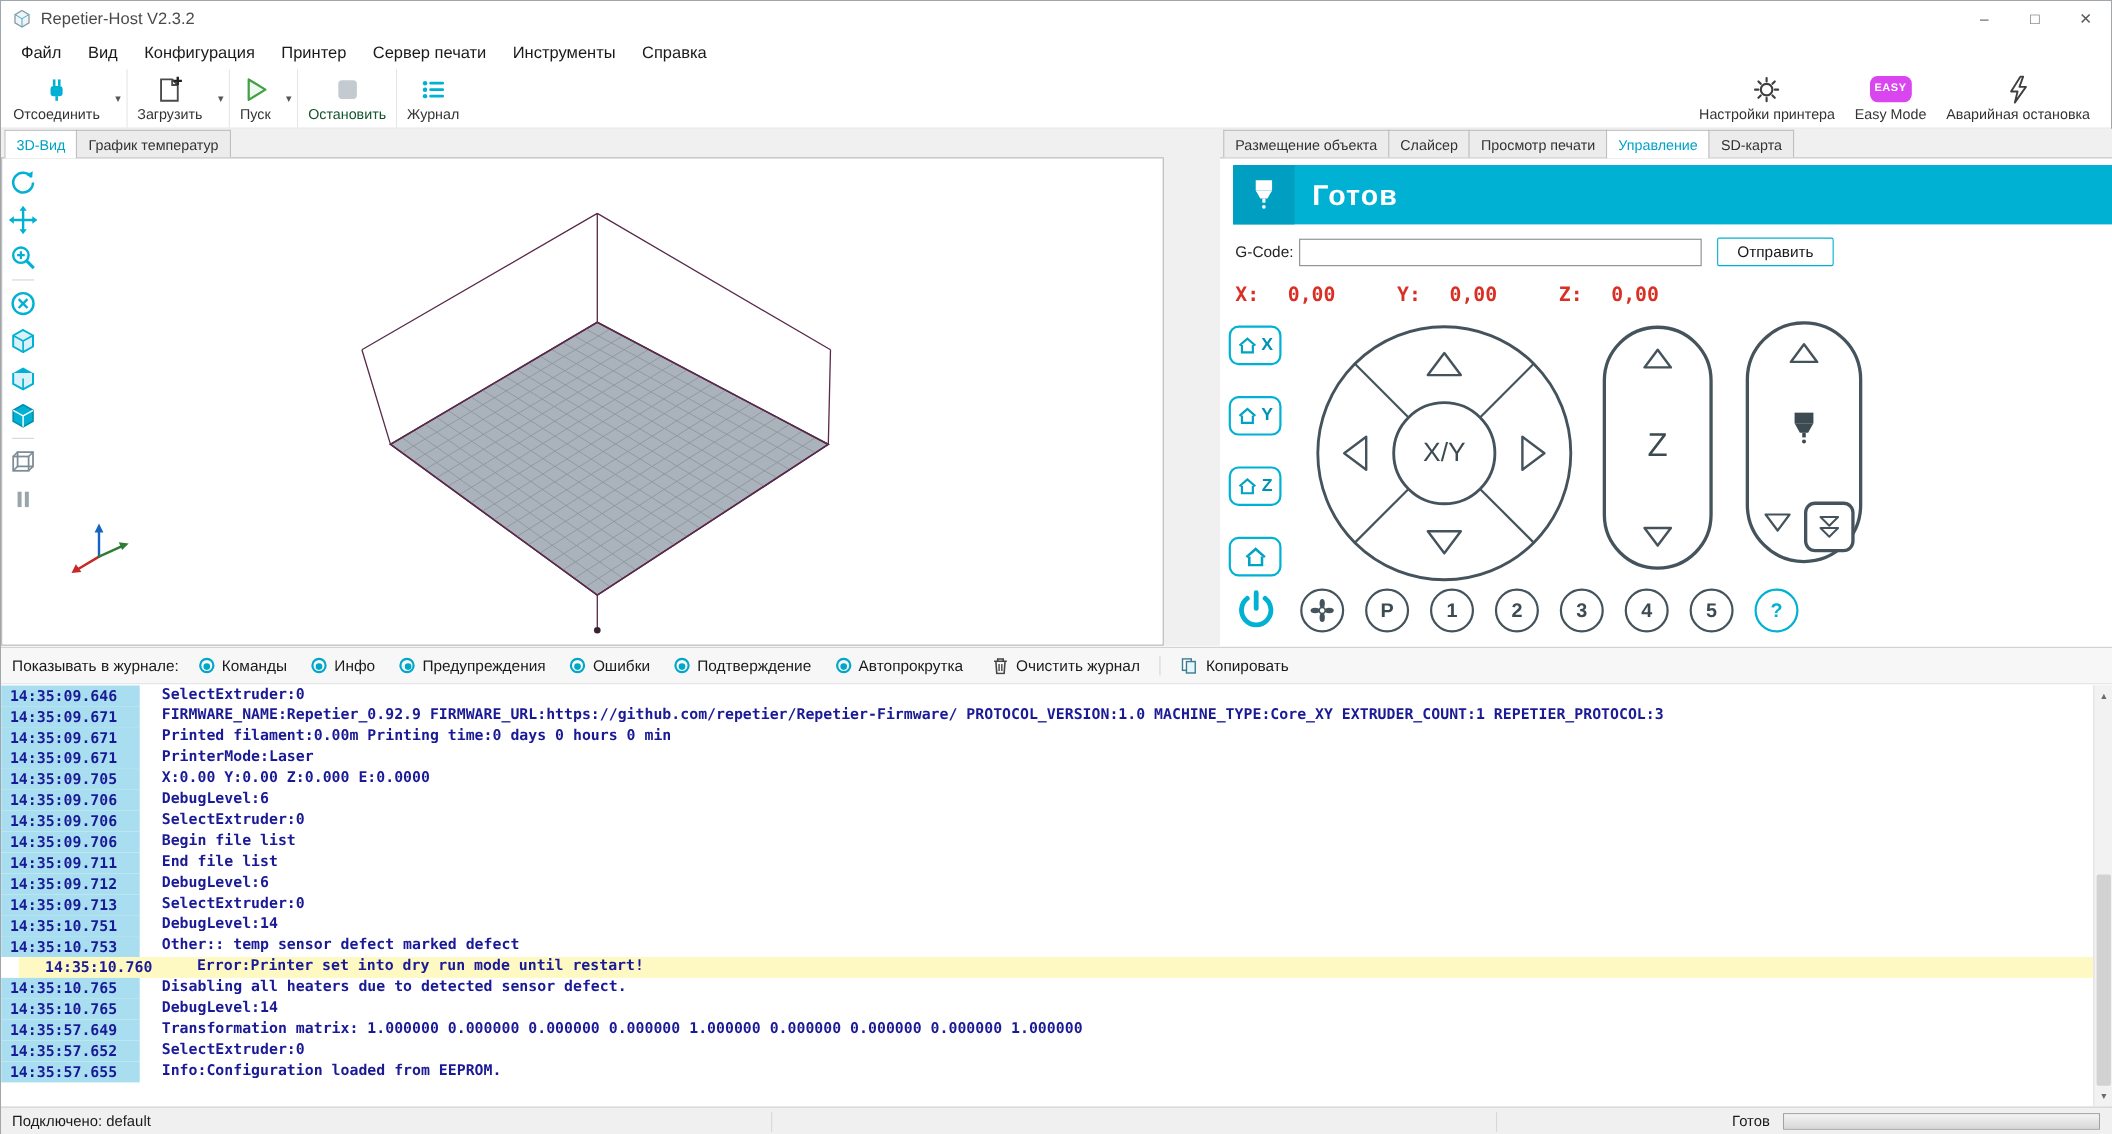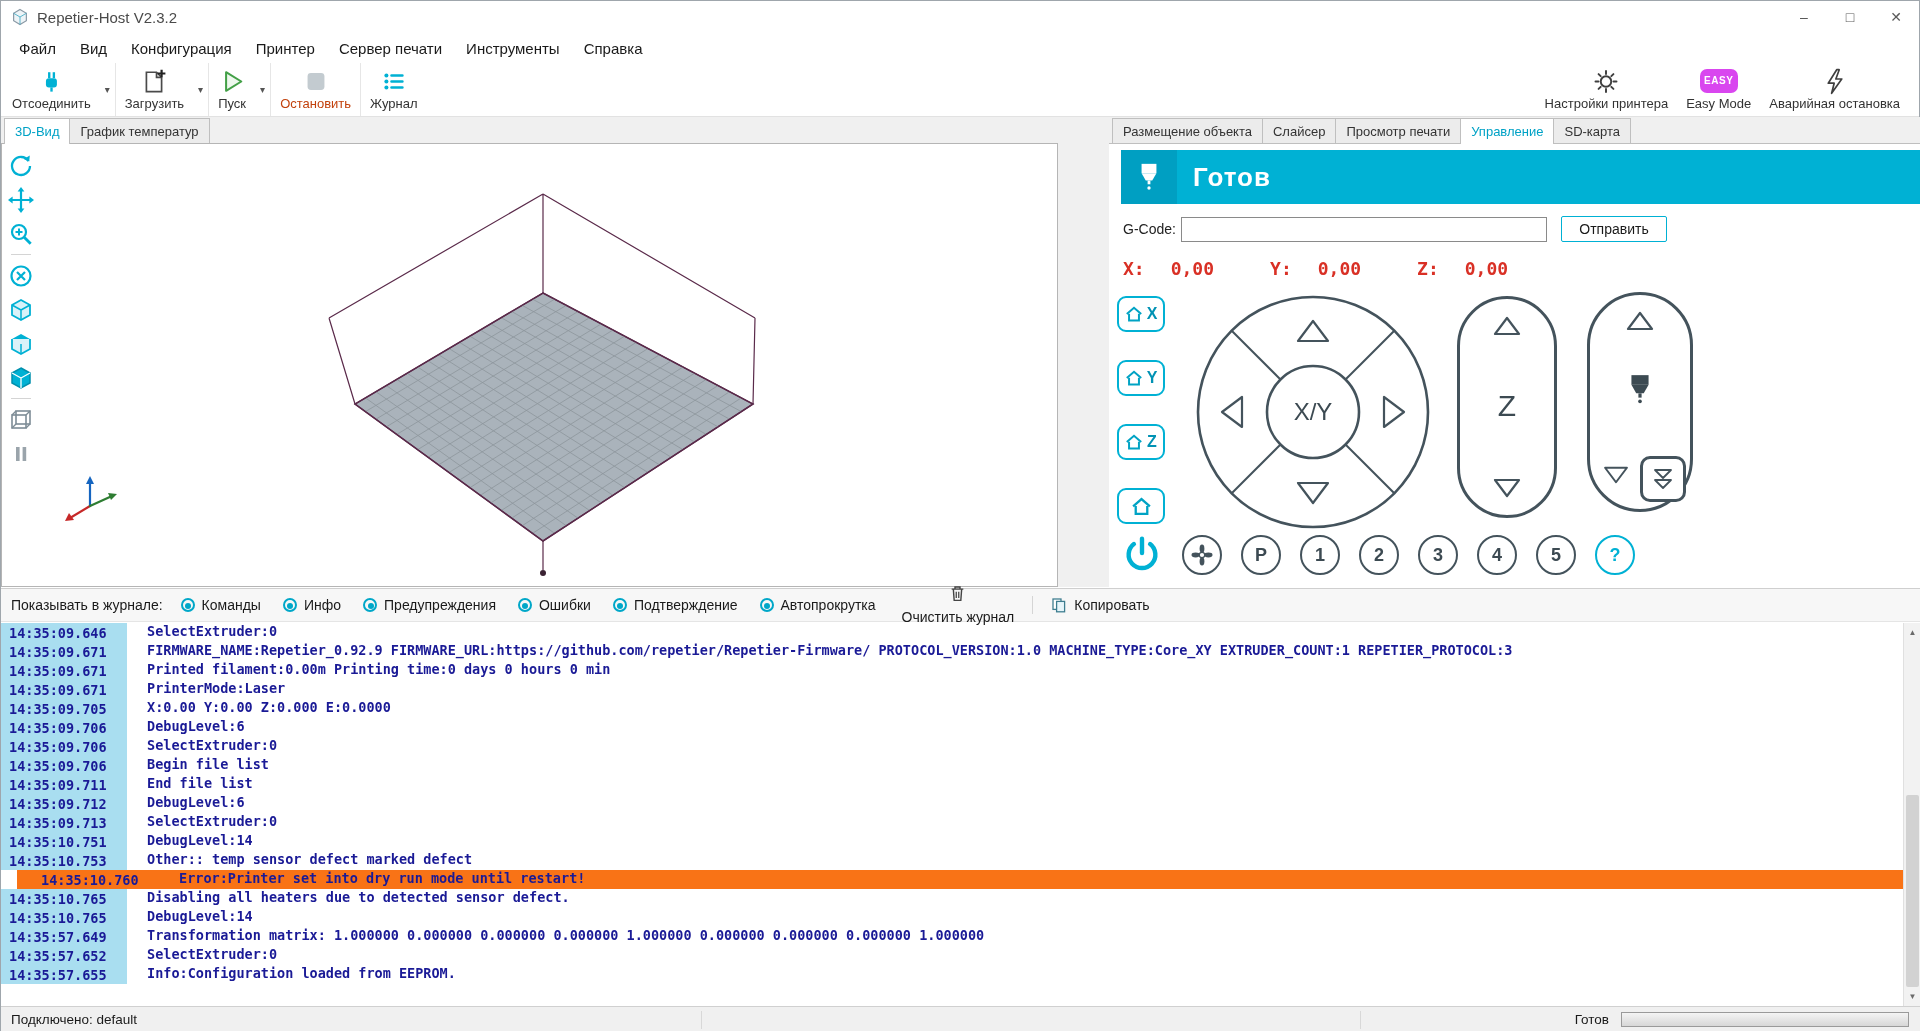--- a/index.html
+++ b/index.html
@@ -16,21 +16,21 @@
   
   .menubar{height:30px;display:flex;align-items:center;padding-left:6px;font-size:15px;color:#1a1a1a;background:#fff;}
   .menu-item{padding:0 12px;height:100%;display:flex;align-items:center;cursor:default;}
 
   
   .toolbar{height:54px;display:flex;align-items:stretch;background:#fff;border-bottom:1px solid #e2e2e2;padding-left:2px;}
   .tb-group{display:flex;align-items:stretch;border-right:1px solid #e6e6e6;}
   .tb-group.noline{border-right:none;}
   .tb-btn{display:flex;flex-direction:column;align-items:center;justify-content:center;padding:2px 9px;font-size:13px;color:#333;gap:1px;}
   .tb-btn svg{height:27px;display:block;}
-  .tb-btn.disabled{color:#c2410c;text-align:center;}
+  .tb-btn.disabled{color:#14532d;text-align:center;}
   .tb-arrow{width:15px;display:flex;align-items:center;justify-content:center;font-size:10px;color:#555;}
   .tb-spacer{flex:1;border-right:none;}
   .easy-badge{width:38px;height:24px;background:#d946ef;color:#fff;border-radius:7px;font-size:10px;font-weight:bold;display:flex;align-items:center;justify-content:center;letter-spacing:.5px;margin-bottom:2px;}
 
   
   .main{position:absolute;top:116px;left:0;width:1920px;height:470px;background:#f0f0f0;}
   .left-pane{position:absolute;left:0;top:0;width:1057px;height:470px;}
   .right-pane{position:absolute;left:1108px;top:0;width:860px;height:498px;}
   .tabstrip{position:relative;height:26px;display:flex;align-items:flex-end;padding-left:3px;z-index:2;}
   .tab{height:25px;display:flex;align-items:center;padding:0 10px;font-size:13px;color:#333;background:#ececec;border:1px solid #bfbfbf;border-bottom:none;position:relative;}
@@ -88,21 +88,21 @@
   .log-filter{height:34px;background:#f7f7f7;border-top:1px solid #cfcfcf;border-bottom:1px solid #e5e5e5;display:flex;align-items:center;padding-left:10px;font-size:14px;color:#1a1a1a;gap:18px;}
   .filter-opt{display:flex;align-items:center;gap:7px;}
   .radio{width:14px;height:14px;border:2px solid #00a7c8;border-radius:50%;position:relative;flex:none;}
   .radio::after{content:"";position:absolute;left:2.5px;top:2.5px;width:6px;height:6px;background:#00a7c8;border-radius:50%;}
   .filter-action{display:flex;align-items:center;gap:7px;}
   .vdiv{width:1px;height:18px;background:#d5d5d5;}
   .log-body{position:absolute;top:35px;left:0;right:18px;bottom:0;overflow:hidden;font-family:"DejaVu Sans Mono",monospace;font-size:13.5px;font-weight:bold;color:#1a1a96;}
   .log-row{display:flex;height:19px;align-items:flex-start;}
   .log-time{width:126px;background:#a9def0;padding-left:8px;height:100%;display:flex;align-items:center;flex:none;}
   .log-msg{padding-left:20px;white-space:pre;}
-  .log-row.hl,.log-row.hl .log-time{background:#f97316;margin-left:16px;}
+  .log-row.hl,.log-row.hl .log-time{background:#fef9c3;margin-left:16px;}
   .log-scroll{top:35px;bottom:0;height:auto;}
 
   
   .statusbar{position:absolute;top:1005px;left:0;width:1920px;height:26px;background:#f0f0f0;border-top:1px solid #d0d0d0;font-size:13.5px;color:#1a1a1a;}
   .sb-left{position:absolute;left:10px;top:5px;}
   .sb-center{position:absolute;left:0;right:0;text-align:center;top:5px;}
   .sb-state{position:absolute;right:312px;top:5px;}
   .sb-progress{position:absolute;right:12px;top:5px;width:288px;height:15px;border:1px solid #9a9a9a;background:#e8e8e8;}
   .sb-progress .fill{width:100%;height:100%;background:linear-gradient(#f4f4f4,#d7d7d7);}
   .sb-div{position:absolute;top:4px;width:1px;height:18px;background:#d8d8d8;}
@@ -530,21 +530,21 @@
           </div>
           <div class="filter-opt">
             <span class="radio"></span>
             <span>Подтверждение</span>
           </div>
           <div class="filter-opt">
             <span class="radio"></span>
             <span>Автопрокрутка</span>
           </div>
         </div>
-      <div class="filter-action" style="margin-left:8px;flex-direction:column;">
+      <div class="filter-action" style="margin-left:8px;">
         <svg viewBox="0 0 18 20" width="15">
             <path d="M2 5h14M6 5V2.5h6V5" stroke="#444" stroke-width="1.7" fill="none"></path>
             <path d="M4 5l1 13.5h8L14 5" fill="none" stroke="#444" stroke-width="1.7"></path>
             <path d="M7.5 8v7.5M10.5 8v7.5" stroke="#444" stroke-width="1.5"></path>
           </svg>
         <span>Очистить журнал</span>
       </div>
       <div class="vdiv"></div>
       <div class="filter-action">
         <svg viewBox="0 0 20 20" width="16">

